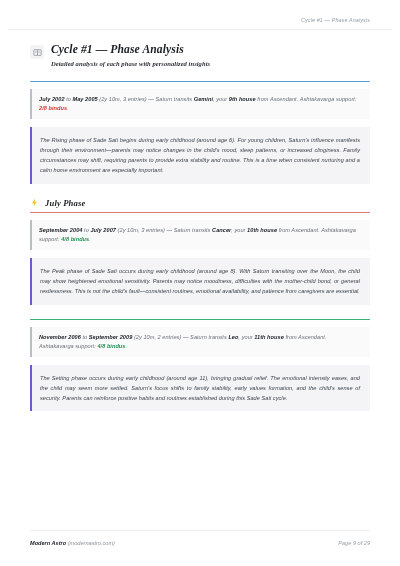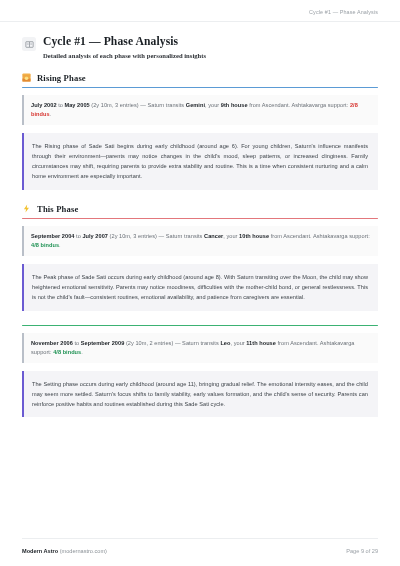--- a/index.html
+++ b/index.html
@@ -13,24 +13,25 @@
     font-family: "Liberation Sans", sans-serif;
     color: #24292f;
     overflow: hidden;
     position: relative;
   }
 
   .page {
     width: 400px;
     height: 566px;
     box-sizing: border-box;
-    padding: 0;
+    padding: 8px;
     display: flex;
     flex-direction: column;
     position: relative;
+    font-style: italic;
   }
 
   
   .run-head {
     padding: 9px 22px 6px 22px;
     text-align: right;
     font-size: 5.4px;
     letter-spacing: 0.12px;
     color: #9aa0a6;
     border-bottom: 0.7px solid #eceef0;
@@ -177,44 +178,32 @@
         </svg>
       </div>
       <div class="title-text">
         <h1>Cycle #1 — Phase Analysis</h1>
         <h2>Detailed analysis of each phase with personalized insights</h2>
       </div>
     </div>
 
     <div id="phase-list">
         <div class="phase">
-          <div class="phase-head">
-            <span class="phase-emoji">
-              <svg viewBox="0 0 16 16" width="9" height="9" aria-hidden="true">
-                <rect x="0.8" y="0.8" width="14.4" height="14.4" rx="1.6" fill="#f3b048"></rect>
-                <rect x="0.8" y="9.8" width="14.4" height="5.4" fill="#e28a33"></rect>
-                <circle cx="8" cy="9.4" r="3.2" fill="#fde488"></circle>
-                <rect x="0.8" y="4.2" width="14.4" height="0.9" fill="#e79a3c" opacity="0.75"></rect>
-                <rect x="0.8" y="6.4" width="14.4" height="0.9" fill="#e79a3c" opacity="0.75"></rect>
-              </svg>
-            </span>
-            <span class="phase-title">Rising Phase</span>
-          </div>
           <div class="phase-rule" style="background:#5b9bd5"></div>
           <div class="meta-card"><b>July 2002</b><span class="muted"> to </span><b>May 2005</b><span class="muted"> (2y 10m, 3 entries) — Saturn transits </span><b>Gemini</b><span class="muted">, your </span><b>9th house</b><span class="muted"> from Ascendant. Ashtakavarga support: </span><span class="bindus-low">2/8 bindus</span><span class="muted">.</span></div>
           <div class="body-card">The Rising phase of Sade Sati begins during early childhood (around age 6). For young children, Saturn's influence manifests through their environment—parents may notice changes in the child's mood, sleep patterns, or increased clinginess. Family circumstances may shift, requiring parents to provide extra stability and routine. This is a time when consistent nurturing and a calm home environment are especially important.</div>
         </div>
         <div class="phase">
           <div class="phase-head">
             <span class="phase-emoji">
               <svg viewBox="0 0 16 16" width="9" height="9" aria-hidden="true">
                 <polygon points="9.2,1 3.4,9.2 7.2,9.2 6.2,15 12.4,6.6 8.4,6.6" fill="#f2c230"></polygon>
               </svg>
             </span>
-            <span class="phase-title">This Phase</span>
+            <span class="phase-title">July Phase</span>
           </div>
           <div class="phase-rule" style="background:#e3777c"></div>
           <div class="meta-card"><b>September 2004</b><span class="muted"> to </span><b>July 2007</b><span class="muted"> (2y 10m, 3 entries) — Saturn transits </span><b>Cancer</b><span class="muted">, your </span><b>10th house</b><span class="muted"> from Ascendant. Ashtakavarga support: </span><span class="bindus-mid">4/8 bindus</span><span class="muted">.</span></div>
           <div class="body-card">The Peak phase of Sade Sati occurs during early childhood (around age 8). With Saturn transiting over the Moon, the child may show heightened emotional sensitivity. Parents may notice moodiness, difficulties with the mother-child bond, or general restlessness. This is not the child's fault—consistent routines, emotional availability, and patience from caregivers are essential.</div>
         </div>
         <div class="phase">
           <div class="phase-rule" style="background:#3bb273"></div>
           <div class="meta-card"><b>November 2006</b><span class="muted"> to </span><b>September 2009</b><span class="muted"> (2y 10m, 2 entries) — Saturn transits </span><b>Leo</b><span class="muted">, your </span><b>11th house</b><span class="muted"> from Ascendant. Ashtakavarga support: </span><span class="bindus-mid">4/8 bindus</span><span class="muted">.</span></div>
           <div class="body-card">The Setting phase occurs during early childhood (around age 11), bringing gradual relief. The emotional intensity eases, and the child may seem more settled. Saturn's focus shifts to family stability, early values formation, and the child's sense of security. Parents can reinforce positive habits and routines established during this Sade Sati cycle.</div>
         </div>

